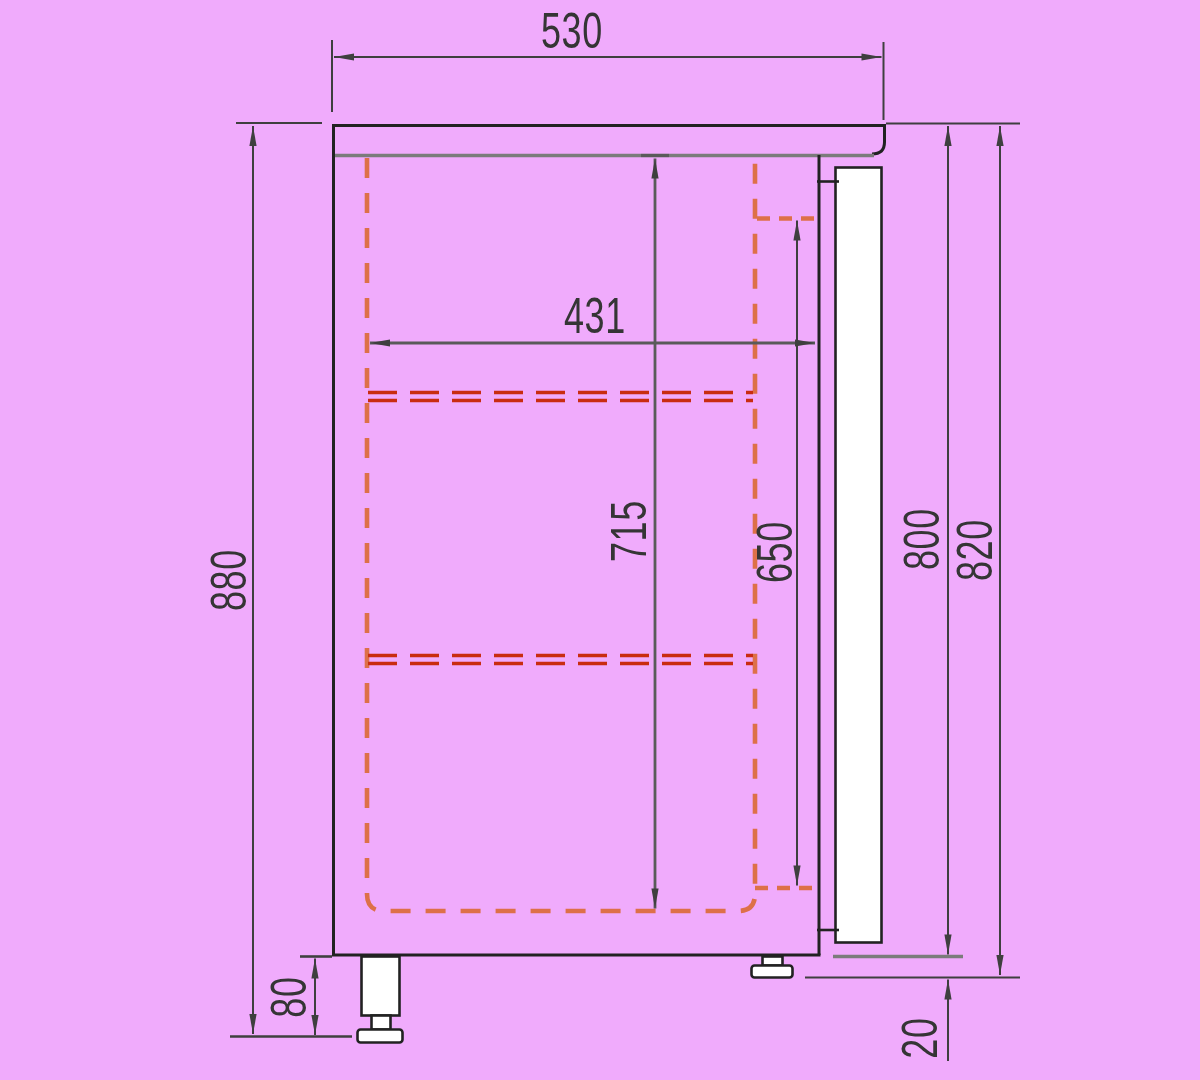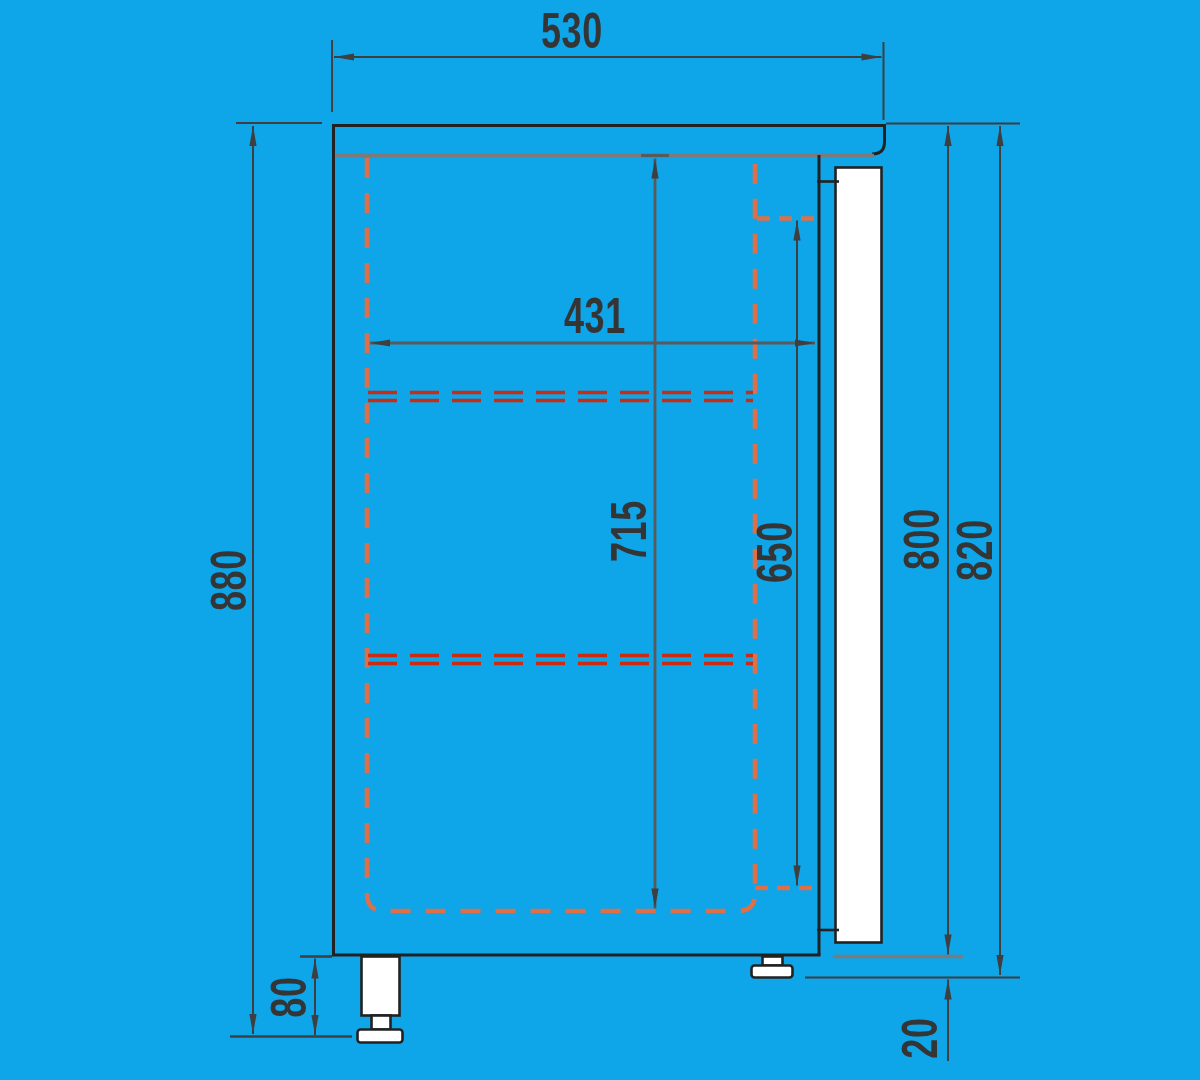--- a/index.html
+++ b/index.html
@@ -1,18 +1,18 @@
 <!DOCTYPE html>
 <html><head>
 <meta charset="utf-8">
 <style>
   html,body{margin:0;padding:0;background:#ffffff;}
   .canvas{
-    position:relative;width:1200px;height:1080px;background:#0ea5e9;
-    font-family:"Liberation Sans", sans-serif;overflow:hidden;font-weight:bold;
+    position:relative;width:1200px;height:1080px;background:#f0abfc;
+    font-family:"Liberation Sans", sans-serif;overflow:hidden;
   }
   .canvas svg{position:absolute;left:0;top:0;}
   .dim-label{
     position:absolute;color:#353535;font-size:50px;line-height:1;
     letter-spacing:1px;white-space:nowrap;
     transform:translate(-50%,-50%) scaleX(0.72);
   }
   .dim-label.vert{
     transform:translate(-50%,-50%) rotate(-90deg) scaleX(0.72);
   }

